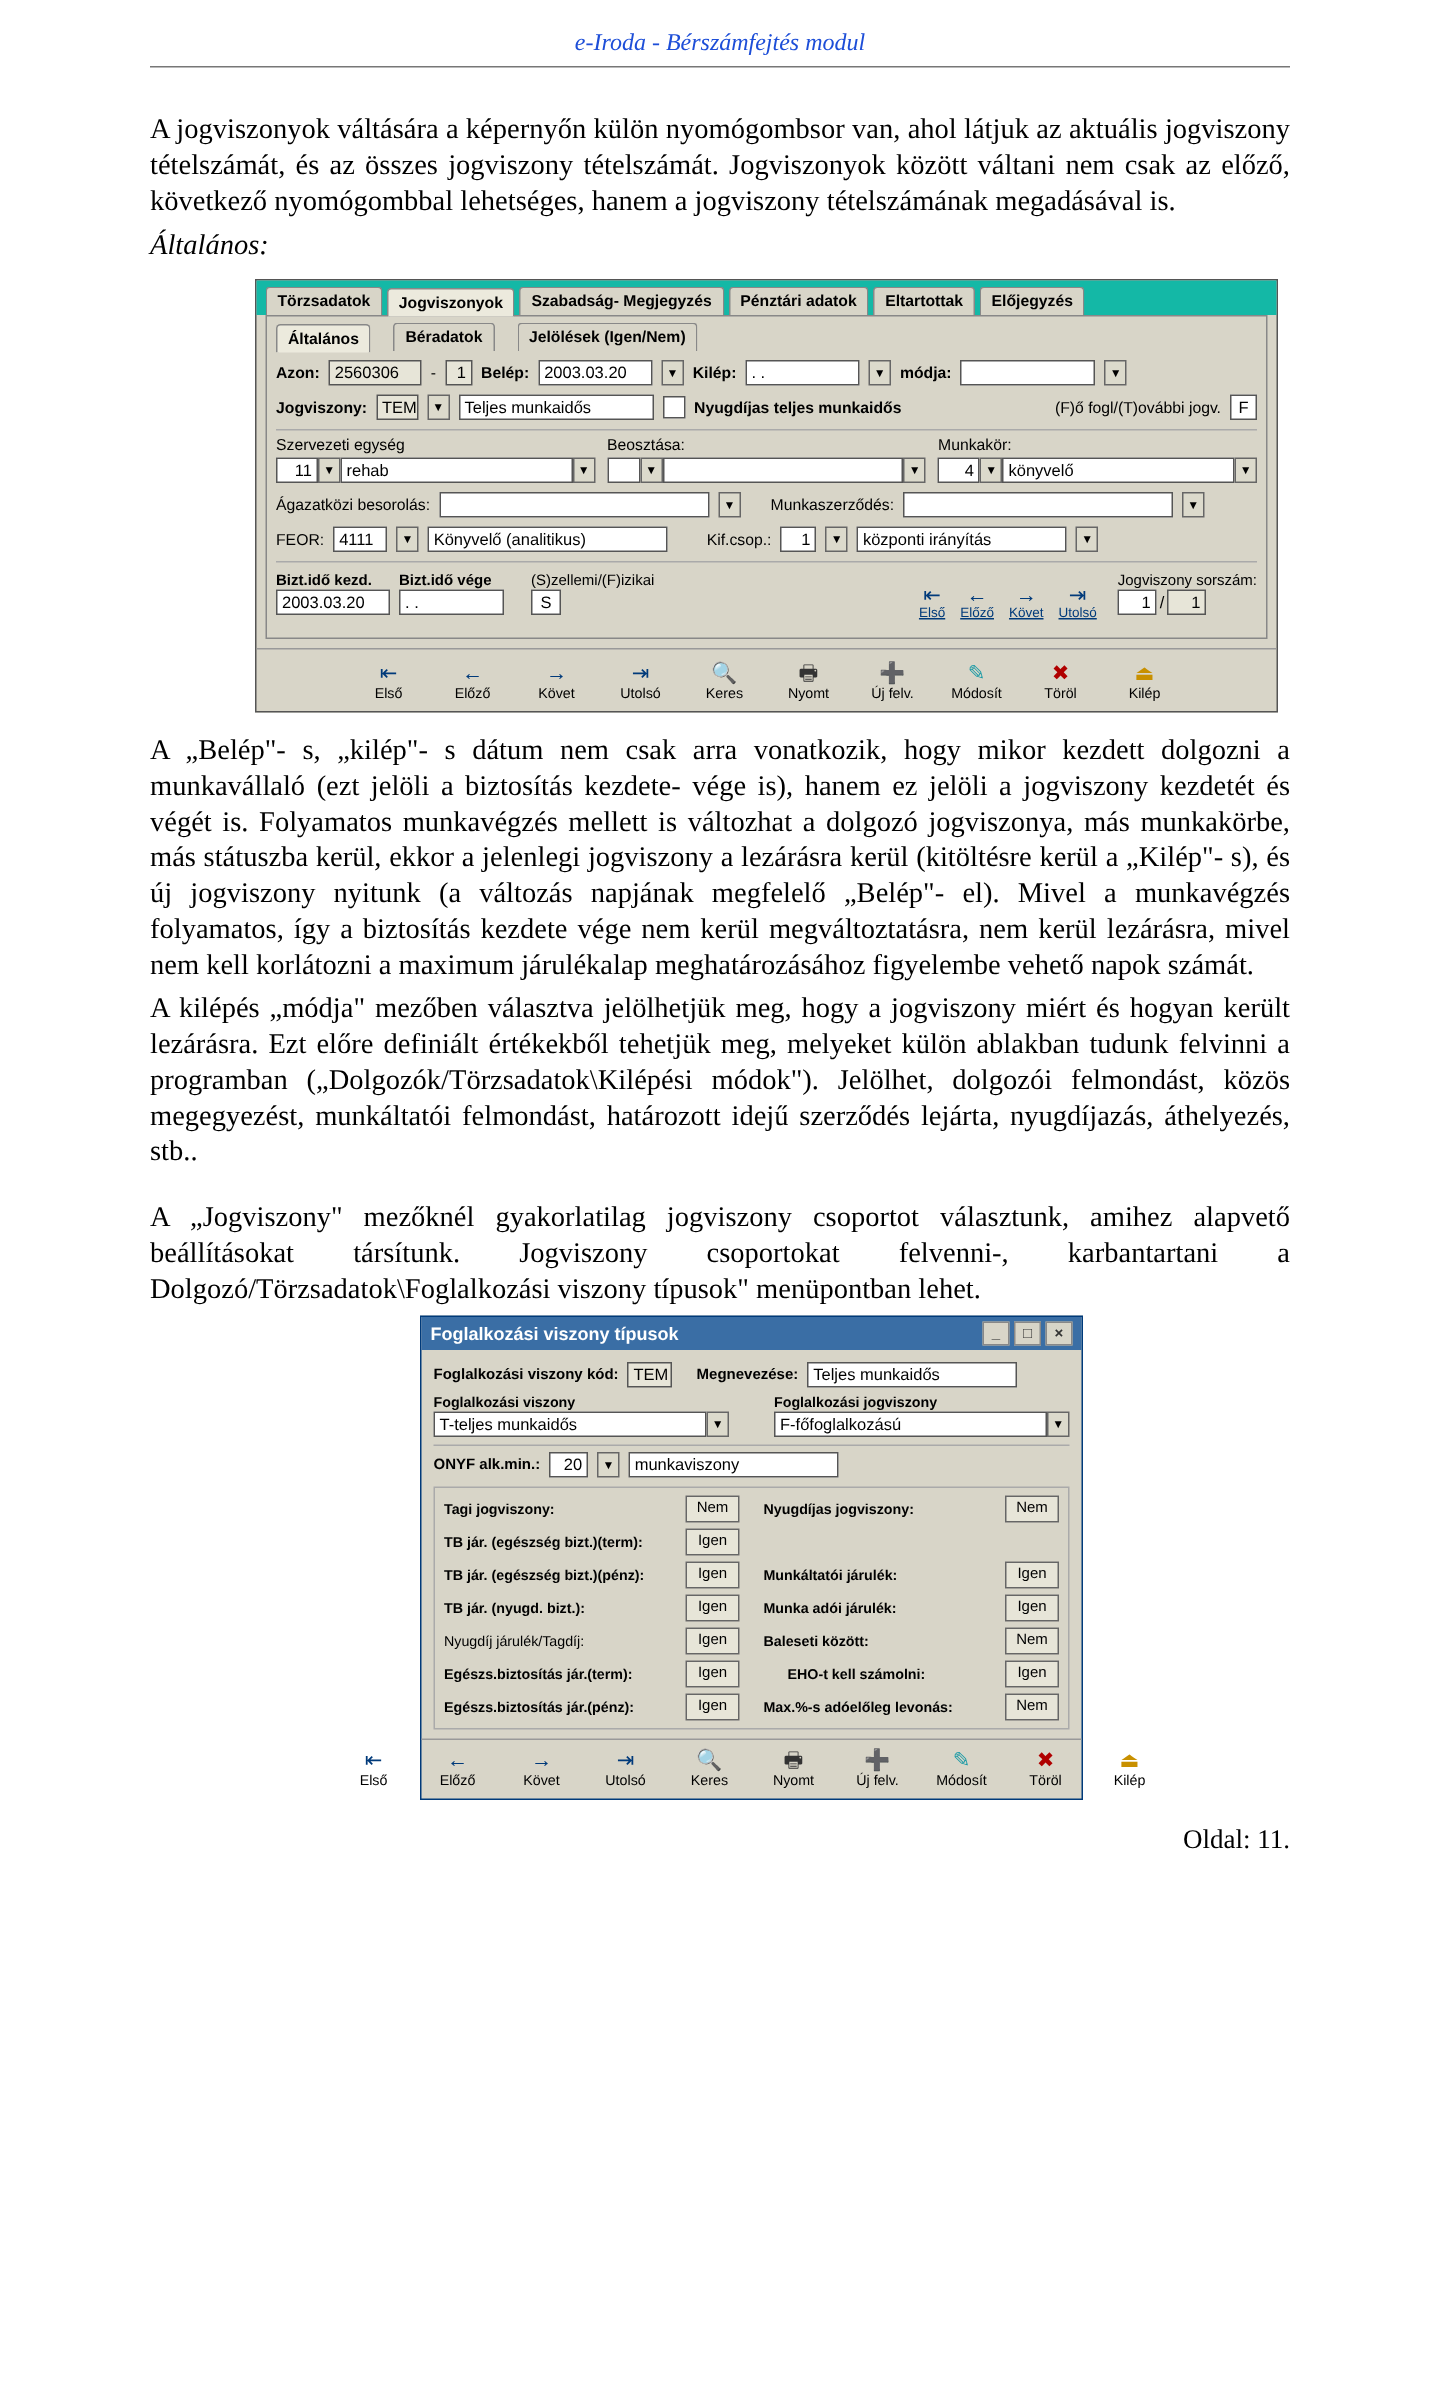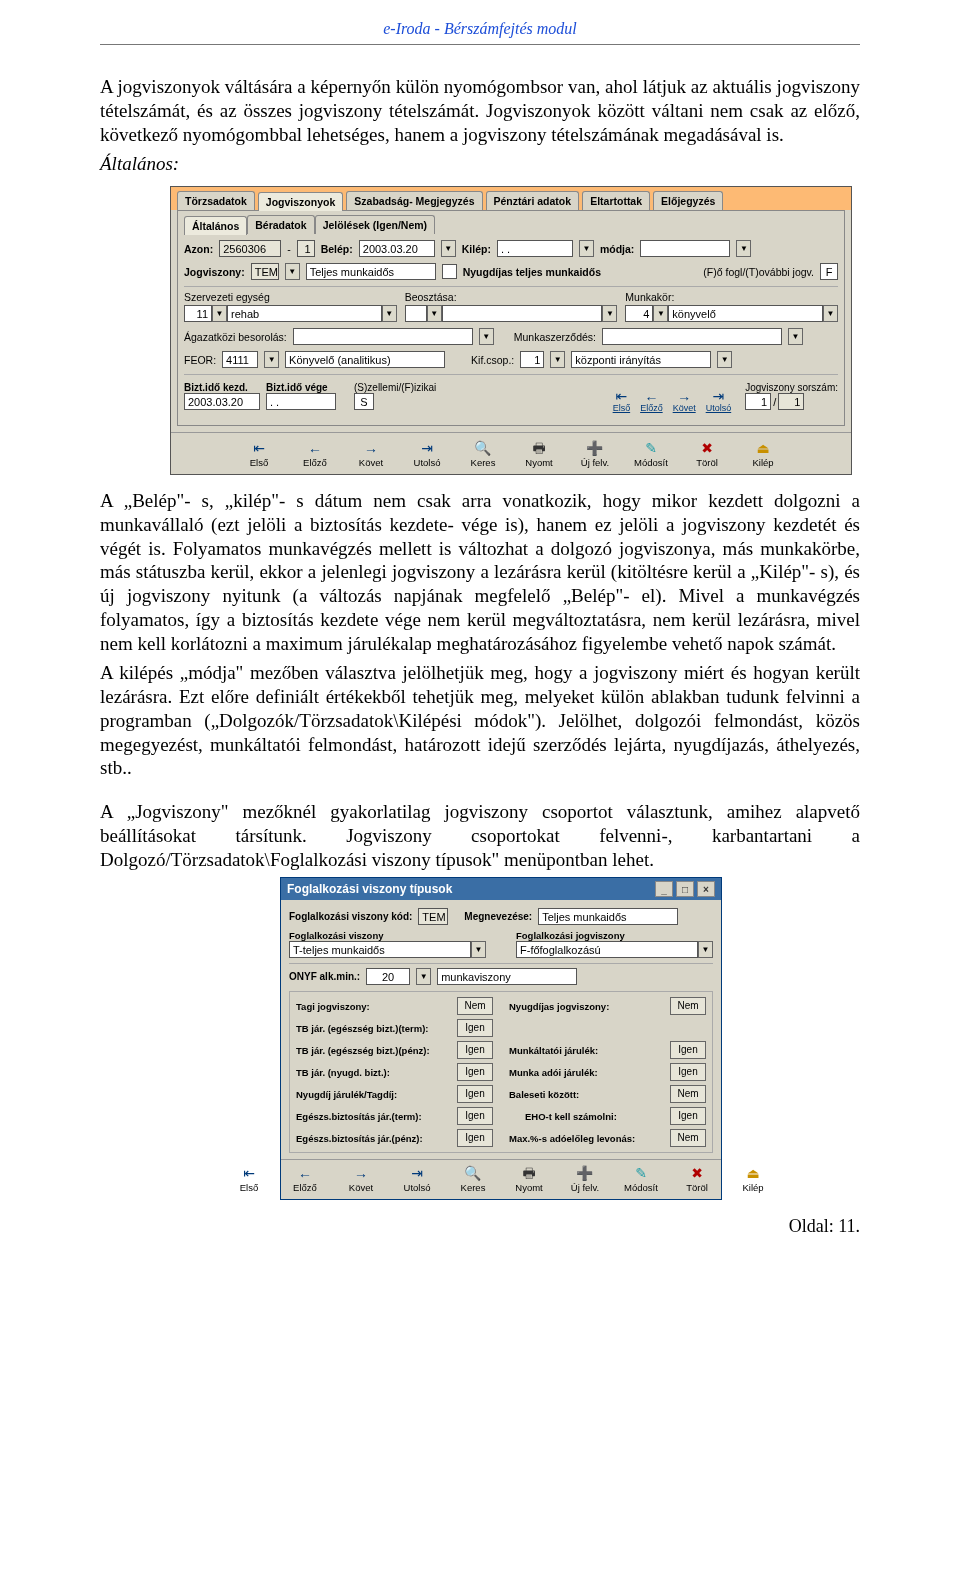--- a/index.html
+++ b/index.html
@@ -49,21 +49,21 @@
     background: #d8d5c8;
     border: 1px solid #555;
     font-family: Tahoma, Verdana, sans-serif;
     font-size: 11px;
     color: #000;
   }
   .tabs-row {
     display: flex;
     gap: 3px;
     padding: 4px 6px 0 6px;
-    background: #fdba74;
+    background: #14b8a6;
   }
   .tab {
     padding: 3px 7px;
     border: 1px solid #888;
     border-bottom: none;
     background: #d8d5c8;
     font-weight: bold;
     font-size: 10.5px;
     cursor: pointer;
     border-radius: 3px 3px 0 0;
@@ -74,21 +74,21 @@
     top: 1px;
   }
   .sub-pane {
     margin: 0 6px;
     border: 1px solid #888;
     background: #d8d5c8;
     padding-top: 0;
   }
   .subtabs-row {
     display: flex;
-    gap: 0;
+    gap: 15px;
     padding: 4px 6px 0 6px;
   }
   .form-area {
     padding: 6px;
   }
   .row {
     display: flex;
     align-items: center;
     gap: 6px;
     margin-bottom: 6px;
@@ -471,21 +471,21 @@
           <div class="lbl" style="font-size:9.5px">Foglalkozási jogviszony</div>
           <div class="field-combo">
             <span class="inp" style="flex:1">F-főfoglalkozású</span>
             <span class="dd">▼</span>
           </div>
         </div>
       </div>
       <hr class="hr">
       <div class="row2">
         <span class="lbl">ONYF alk.min.:</span>
-        <span class="inp" style="width:44px;text-align:center">20</span>
+        <span class="inp" style="width:26px;text-align:right">20</span>
         <span class="dd">▼</span>
         <span class="inp" style="width:140px">munkaviszony</span>
       </div>
       <div class="group">
         <div class="grid2" id="dlg-grid">
             <div class="pair">
               <span class="lbl" style="font-weight: bold; font-size: 9.5px;">Tagi jogviszony:</span>
               <span class="yn">Nem</span>
             </div>
             <div class="pair">
@@ -510,21 +510,21 @@
             </div>
             <div class="pair">
               <span class="lbl" style="font-weight: bold; font-size: 9.5px;">TB jár. (nyugd. bizt.):</span>
               <span class="yn">Igen</span>
             </div>
             <div class="pair">
               <span class="lbl" style="font-weight: bold; font-size: 9.5px;">Munka adói járulék:</span>
               <span class="yn">Igen</span>
             </div>
             <div class="pair">
-              <span class="lbl" style="font-weight: bold; font-size: 9.5px;">Nyugdíj járulék/Tagdíj:</span>
+              <span class="lbl" style="font-weight: normal; font-size: 9.5px;">Nyugdíj járulék/Tagdíj:</span>
               <span class="yn">Igen</span>
             </div>
             <div class="pair">
               <span class="lbl" style="font-weight: bold; font-size: 9.5px;">Baleseti között:</span>
               <span class="yn">Nem</span>
             </div>
             <div class="pair">
               <span class="lbl" style="font-weight: bold; font-size: 9.5px;">Egészs.biztosítás jár.(term):</span>
               <span class="yn">Igen</span>
             </div>

